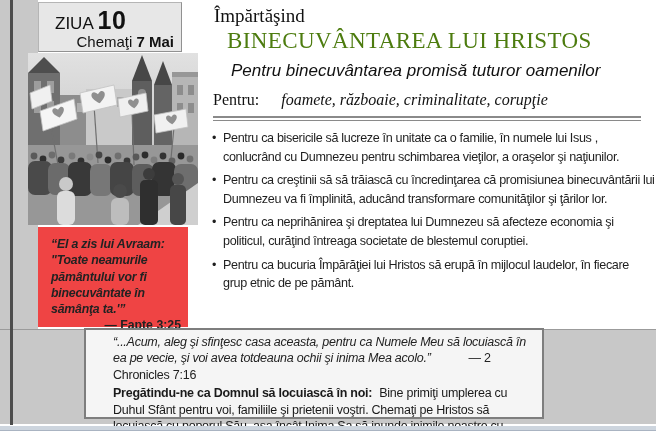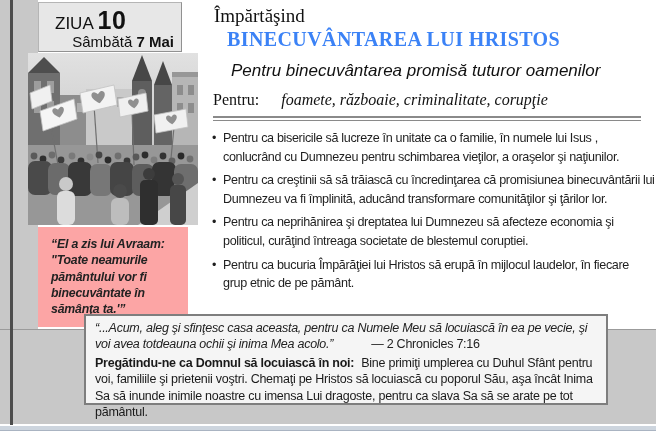--- a/index.html
+++ b/index.html
@@ -17,64 +17,64 @@
     box-sizing:border-box;z-index:5;
   }
   .day-line1{padding:3px 0 0 16px;font-size:17px;color:#111;}
   .day-line1 .day-num{font-size:25px;font-weight:bold;letter-spacing:0.5px;}
   .day-line2{text-align:right;padding-right:7px;font-size:15px;margin-top:-2px;color:#111;}
   .day-line2 .date-bold{font-weight:bold;}
   
   .photo{position:absolute;left:28px;top:53px;width:170px;height:172px;z-index:3;}
   
   .quote-box{
-    position:absolute;left:38px;top:227px;width:150px;height:100px;background:#fca5a5;
+    position:absolute;left:38px;top:227px;width:150px;height:100px;background:#ef4444;
     box-sizing:border-box;padding:9px 5px 0 13px;z-index:3;
   }
   .quote-text{font-style:italic;font-weight:bold;font-size:12.3px;line-height:16.3px;letter-spacing:-0.2px;color:#222;}
   .quote-ref{font-weight:bold;font-size:12.3px;text-align:right;padding-right:2px;margin-top:1px;color:#222;}
   
   .kicker{position:absolute;left:214px;top:5px;font-family:"Liberation Serif",serif;font-size:19px;color:#111;}
-  .title{position:absolute;left:227px;top:28px;font-family:"Liberation Serif",serif;font-size:20px;font-weight:bold;letter-spacing:0.4px;color:#3b82f6;white-space:nowrap;}
+  .title{position:absolute;left:227px;top:28px;font-family:"Liberation Serif",serif;font-size:23px;font-weight:normal;letter-spacing:0.4px;color:#4d7c0f;white-space:nowrap;}
   .subtitle{position:absolute;left:231px;top:61px;font-family:Liberation Sans, sans-serif;font-style:italic;font-size:17px;color:#111;}
   .topics{position:absolute;left:213px;top:91px;font-family:"Liberation Serif",serif;font-size:16px;color:#111;}
   .topics .topics-label{font-style:normal;margin-right:22px;}
   .topics .topics-list{font-style:italic;}
   .double-rule{position:absolute;left:213px;top:116px;width:428px;height:2px;border-top:2px solid #8a8a8a;border-bottom:1px solid #8a8a8a;}
   
   .bullets{position:absolute;left:212px;top:129px;width:443px;margin:0;padding:0;list-style:none;}
   .bullets li{
     position:relative;padding-left:11px;margin:0 0 5px 0;
     font-size:12.6px;line-height:18.6px;letter-spacing:-0.35px;color:#1f1f1f;
   }
   .bullets li::before{content:"•";position:absolute;left:0;top:0;}
   
   .footer-band{position:absolute;left:0;top:329px;width:656px;height:95px;background:#c8c8c8;border-top:1px solid #9b9b9b;box-sizing:border-box;z-index:2;}
   .footer-box{
-    position:absolute;left:84px;top:314px;width:524px;height:91px;background:#f5f5f5;
-    border:2px solid #7e7e7e;box-sizing:border-box;padding:4px 9px 0 9px;z-index:3;
+    position:absolute;left:84px;top:328px;width:460px;height:91px;background:#f5f5f5;
+    border:2px solid #7e7e7e;box-sizing:border-box;padding:4px 9px 0 27px;z-index:3;
   }
   .verse{font-style:italic;font-size:12.5px;line-height:16.4px;letter-spacing:-0.25px;color:#222;}
   .verse .verse-ref{font-style:normal;margin-left:38px;}
   .exhort{font-size:12.5px;line-height:16.4px;letter-spacing:-0.25px;margin-top:2px;color:#1a1a1a;}
   .exhort .lead{font-weight:bold;margin-right:7px;}
   
   .bottom-bar{position:absolute;left:0;top:426px;width:656px;height:5px;background:#cdd5de;border-bottom:1px solid #aab4c2;box-sizing:border-box;z-index:4;}
 </style>
 </head>
 <body>
 
 <div class="page">
 
   <div class="left-col"></div>
   <div class="dark-rule"></div>
 
   <div class="day-box">
     <div class="day-line1"><span>ZIUA</span> <span class="day-num">10</span></div>
-    <div class="day-line2"><span>Sâmbătă</span> <span class="date-bold">7 Mai</span></div>
+    <div class="day-line2"><span>Chemaţi</span> <span class="date-bold">7 Mai</span></div>
   </div>
 
   <svg class="photo" viewBox="0 0 170 172" width="170" height="172" xmlns="http://www.w3.org/2000/svg">
     <defs>
       <linearGradient id="sky" x1="0" x2="0" y1="0" y2="1">
         <stop offset="0" stop-color="#e1e1e1"></stop>
           <stop offset="1" stop-color="#b9b9b9"></stop>
       </linearGradient>
       <path id="heart" d="M5,8.5 C5,8.5 0.5,5.5 0.5,2.8 C0.5,1.2 1.8,0.3 3,0.8 C3.9,1.15 4.6,1.9 5,2.4 C5.4,1.9 6.1,1.15 7,0.8 C8.2,0.3 9.5,1.2 9.5,2.8 C9.5,5.5 5,8.5 5,8.5 Z"></path>
     </defs>

